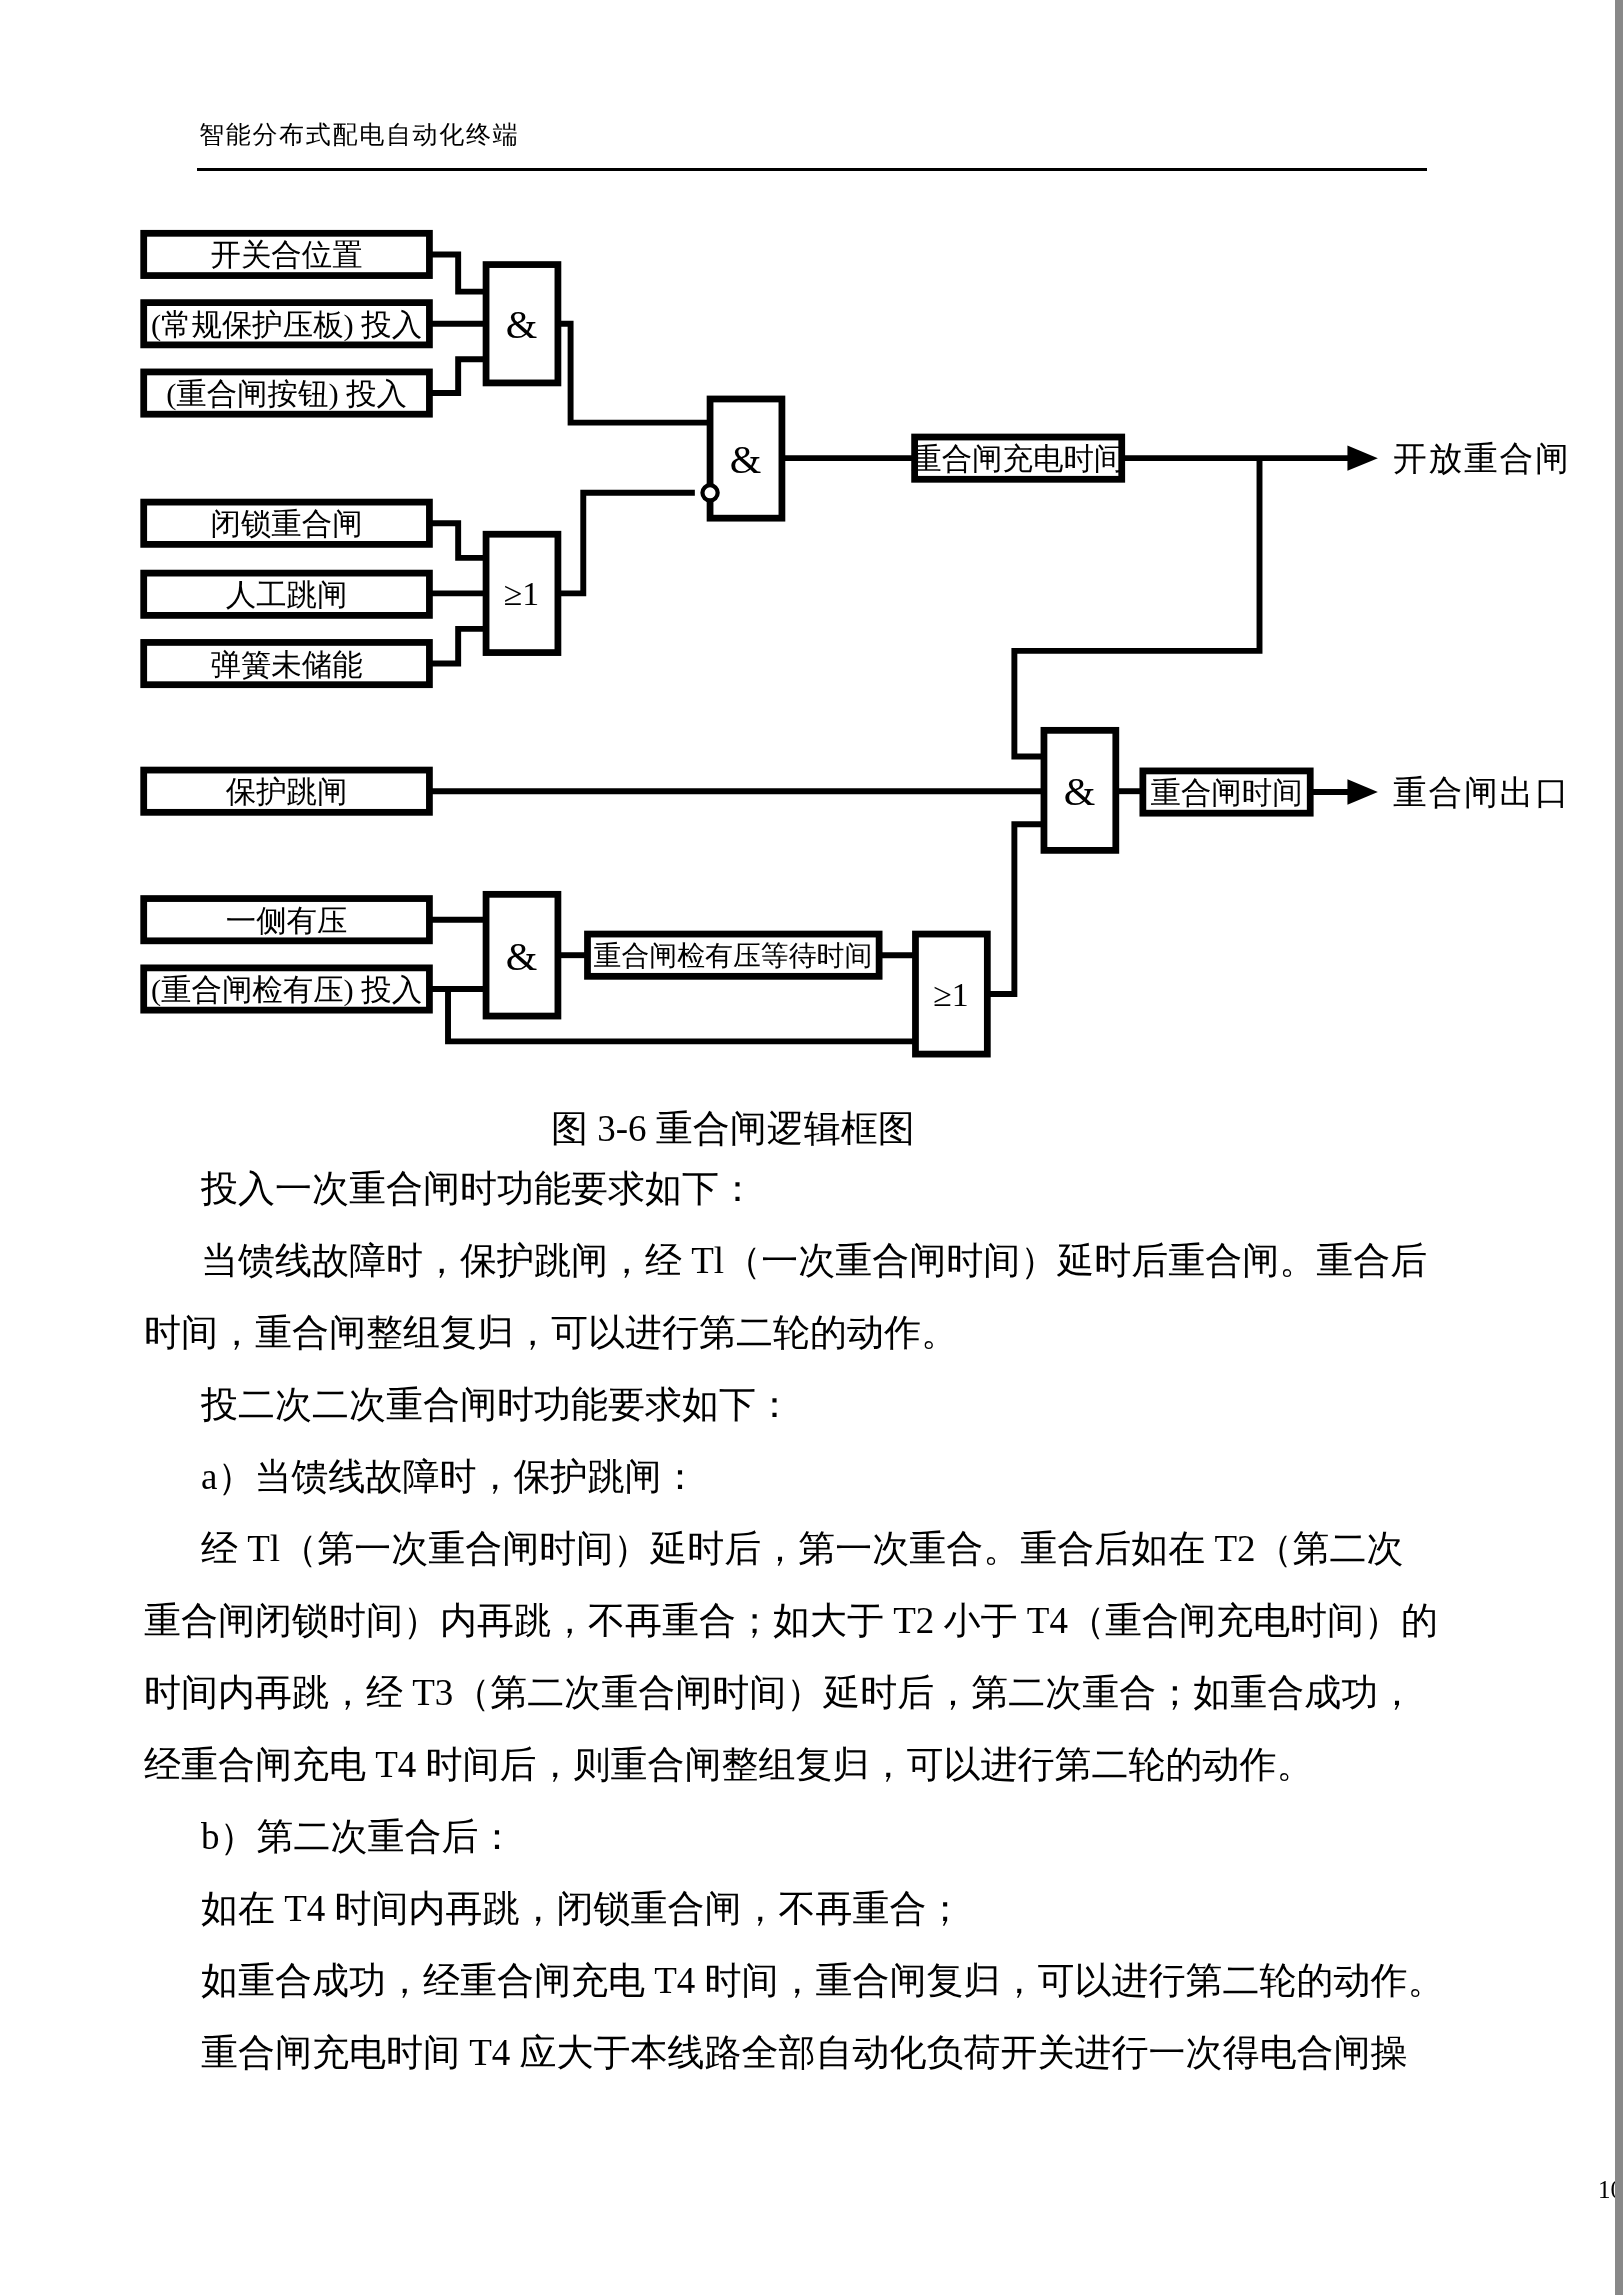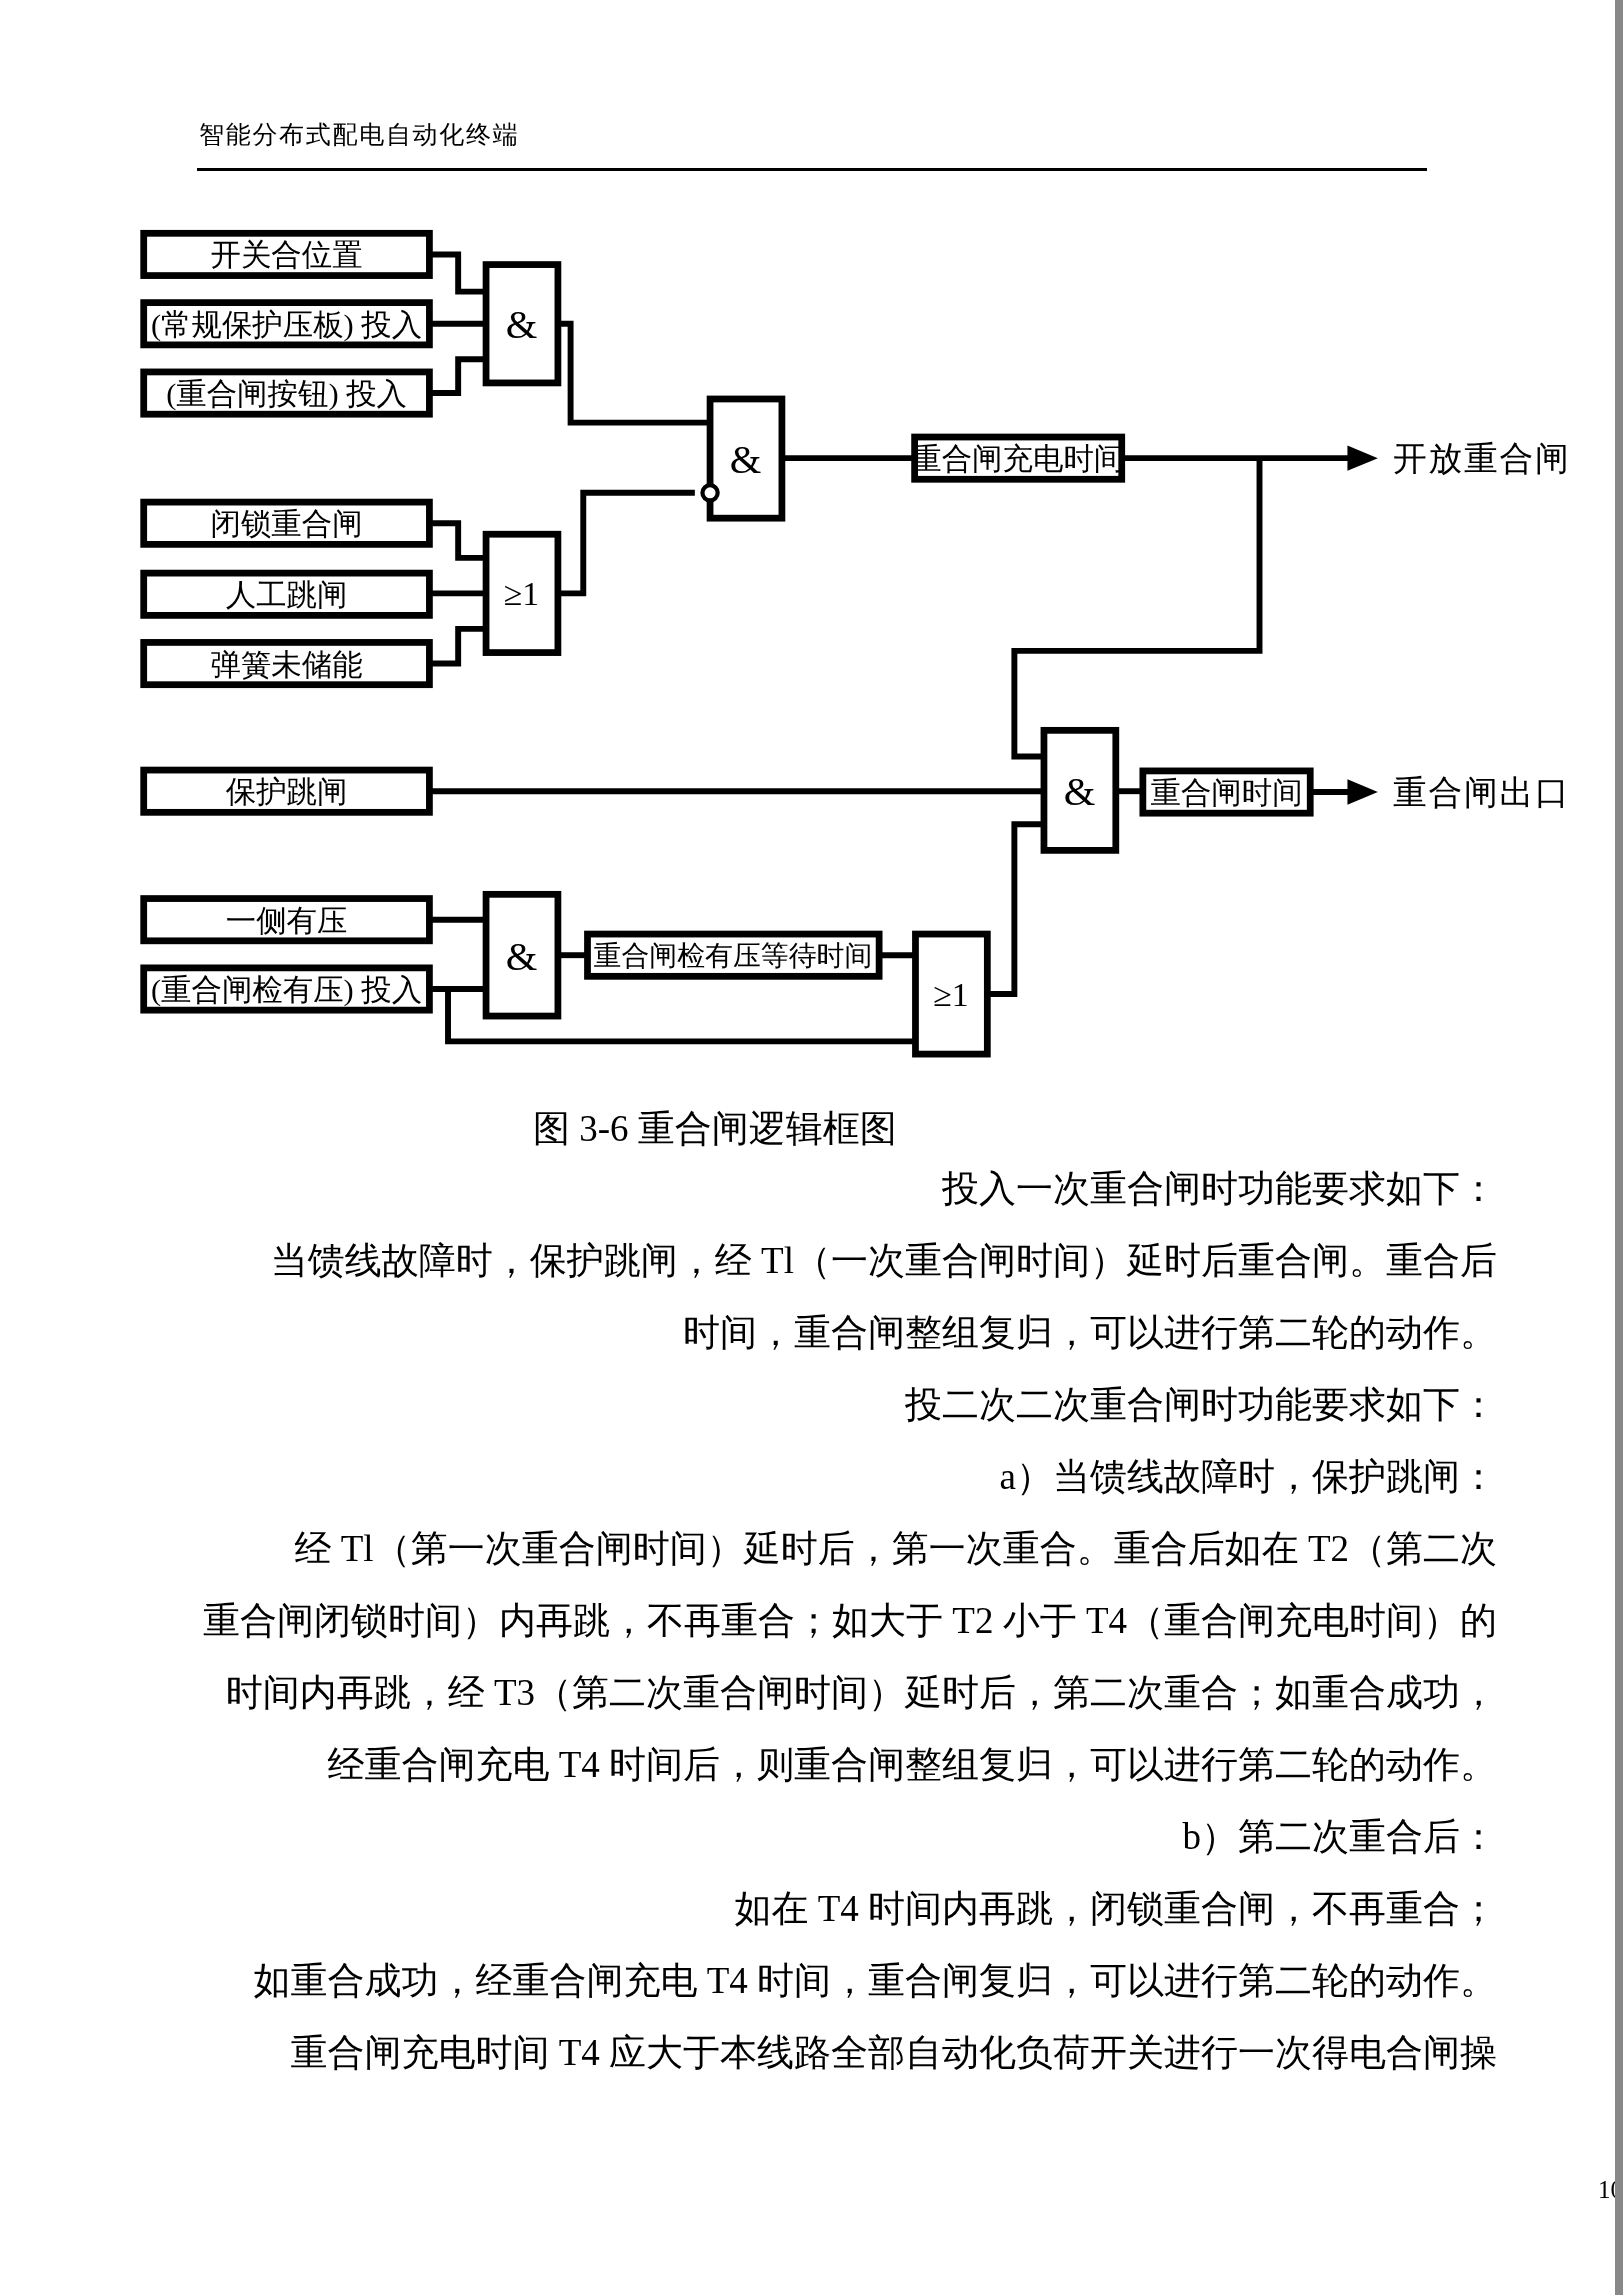--- a/index.html
+++ b/index.html
@@ -33,27 +33,26 @@
     font-size:48px;fill:#000;text-anchor:middle;
   }
   .diagram-svg .orlabel{font-size:40px;}
   .diagram-svg .outlabel{
     font-family:"Liberation Serif","DejaVu Serif",serif;
     font-size:40px;fill:#000;text-anchor:start;letter-spacing:2px;
   }
   .diagram-svg .arrowhead{fill:#000;stroke:none;}
   .diagram-svg .bubble{fill:#ffffff;stroke:#000;stroke-width:5;}
   .figure-caption{
-    position:absolute;left:533px;top:1104px;
+    position:absolute;left:551px;top:1104px;
     font-size:37px;white-space:nowrap;
   }
   .body-text{
     position:absolute;left:144px;top:1153px;width:1353px;
     font-size:37px;
-    text-align:right;
   }
   .bline{
     height:72px;line-height:72px;white-space:nowrap;
   }
   .bline.indent{padding-left:57px;}
   .page-number{
     position:absolute;left:0;top:2176px;width:1623px;
     text-align:right;font-size:25px;
   }
 </style>

